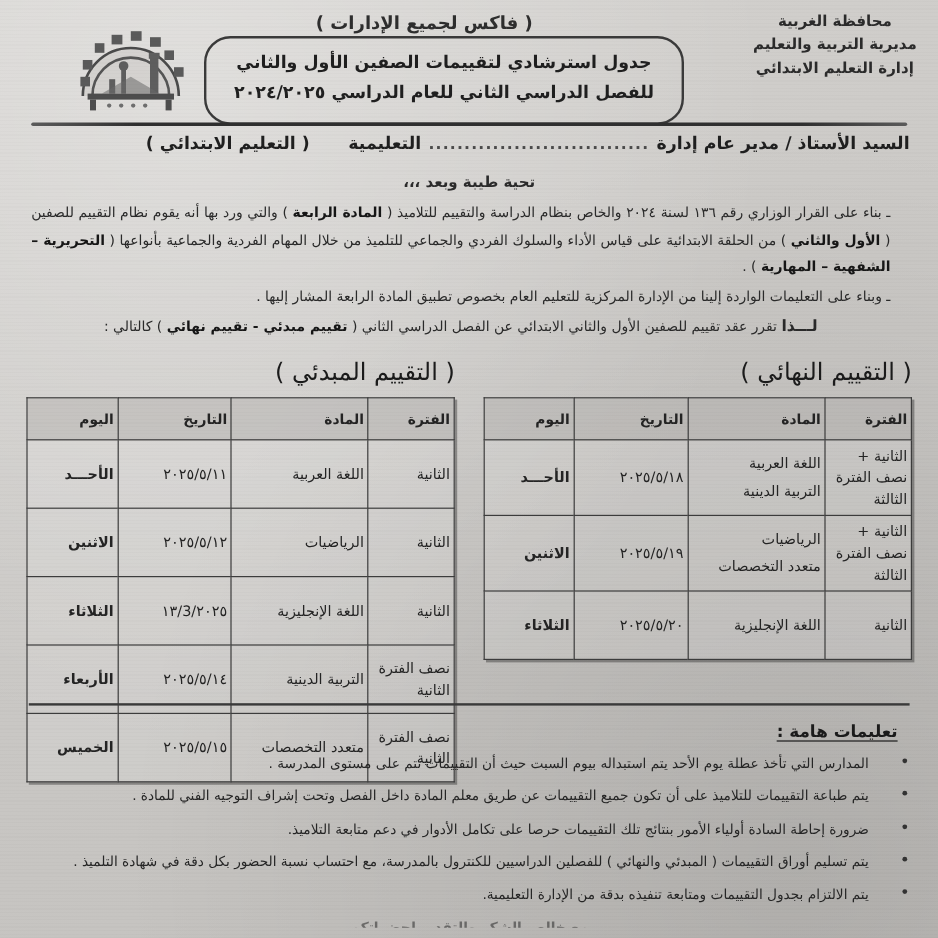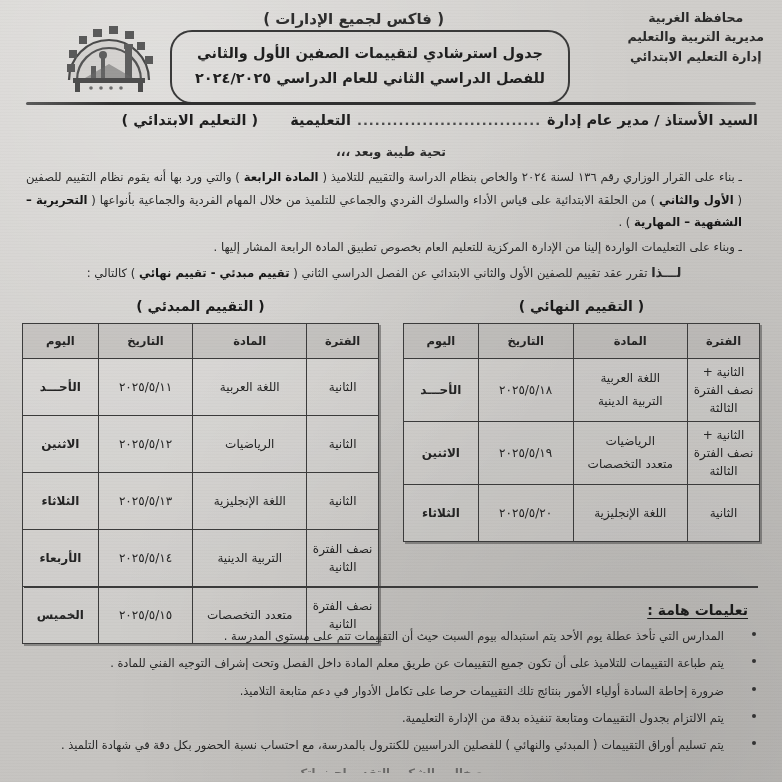--- a/index.html
+++ b/index.html
@@ -137,36 +137,36 @@
   .tables-row {
     position: absolute;
     top: 298px; right: 22px; left: 22px;
     display: flex;
     flex-direction: row;
     gap: 24px;
     justify-content: space-between;
   }
   .table-wrap { width: 362px; }
   .table-caption {
-    text-align: center;
-    font-size: 14px;
-    font-weight: bold;
+    text-align: right;
+    font-size: 20px;
+    font-weight: normal;
     color: #1b1b1b;
     margin-bottom: 9px;
     letter-spacing: .3px;
   }
   table.sched {
     width: 100%;
     border-collapse: collapse;
     background: rgba(255,255,255,0.12);
     box-shadow: 2px 2px 0 rgba(0,0,0,.32);
   }
   table.sched th, table.sched td {
     border: 1.4px solid #3c3c3c;
-    text-align: center;
+    text-align: right;
     vertical-align: middle;
     color: #242424;
     padding: 4px 3px;
   }
   table.sched th {
     font-size: 11.5px;
     font-weight: bold;
     height: 26px;
     background: rgba(160,158,155,0.35);
   }
@@ -375,21 +375,21 @@
           </tr>
           <tr>
             <td class="c-period">الثانية</td>
             <td class="c-subject">الرياضيات</td>
             <td class="c-date">٢٠٢٥/٥/١٢</td>
             <td class="c-day">الاثنين</td>
           </tr>
           <tr>
             <td class="c-period">الثانية</td>
             <td class="c-subject">اللغة الإنجليزية</td>
-            <td class="c-date">٢٠٢٥/٥/١٣</td>
+            <td class="c-date">٢٠٢٥/3/١٣</td>
             <td class="c-day">الثلاثاء</td>
           </tr>
           <tr>
             <td class="c-period">نصف الفترة الثانية</td>
             <td class="c-subject">التربية الدينية</td>
             <td class="c-date">٢٠٢٥/٥/١٤</td>
             <td class="c-day">الأربعاء</td>
           </tr>
           <tr>
             <td class="c-period">نصف الفترة الثانية</td>
@@ -402,20 +402,20 @@
     </div>
   </div>
 
   <div class="notes">
     <div class="notes-rule"></div>
     <div class="notes-title">تعليمات هامة :</div>
     <ul class="notes-list">
       <li><span class="bullet"></span><span>المدارس التي تأخذ عطلة يوم الأحد يتم استبداله بيوم السبت حيث أن التقييمات تتم على مستوى المدرسة .</span></li>
       <li><span class="bullet"></span><span>يتم طباعة التقييمات للتلاميذ على أن تكون جميع التقييمات عن طريق معلم المادة داخل الفصل وتحت إشراف التوجيه الفني للمادة .</span></li>
       <li><span class="bullet"></span><span>ضرورة إحاطة السادة أولياء الأمور بنتائج تلك التقييمات حرصا على تكامل الأدوار في دعم متابعة التلاميذ.</span></li>
+      <li><span class="bullet"></span><span>يتم تسليم أوراق التقييمات ( المبدئي والنهائي ) للفصلين الدراسيين للكنترول بالمدرسة، مع احتساب نسبة الحضور بكل دقة في شهادة التلميذ .</span></li>
       <li><span class="bullet"></span><span>يتم الالتزام بجدول التقييمات ومتابعة تنفيذه بدقة من الإدارة التعليمية.</span></li>
-      <li><span class="bullet"></span><span>يتم تسليم أوراق التقييمات ( المبدئي والنهائي ) للفصلين الدراسيين للكنترول بالمدرسة، مع احتساب نسبة الحضور بكل دقة في شهادة التلميذ .</span></li>
     </ul>
   </div>
 
   <div class="cropped-line">مع خالص الشكر والتقدير لحضراتكم</div>
 
 </div>
 
 </body></html>

